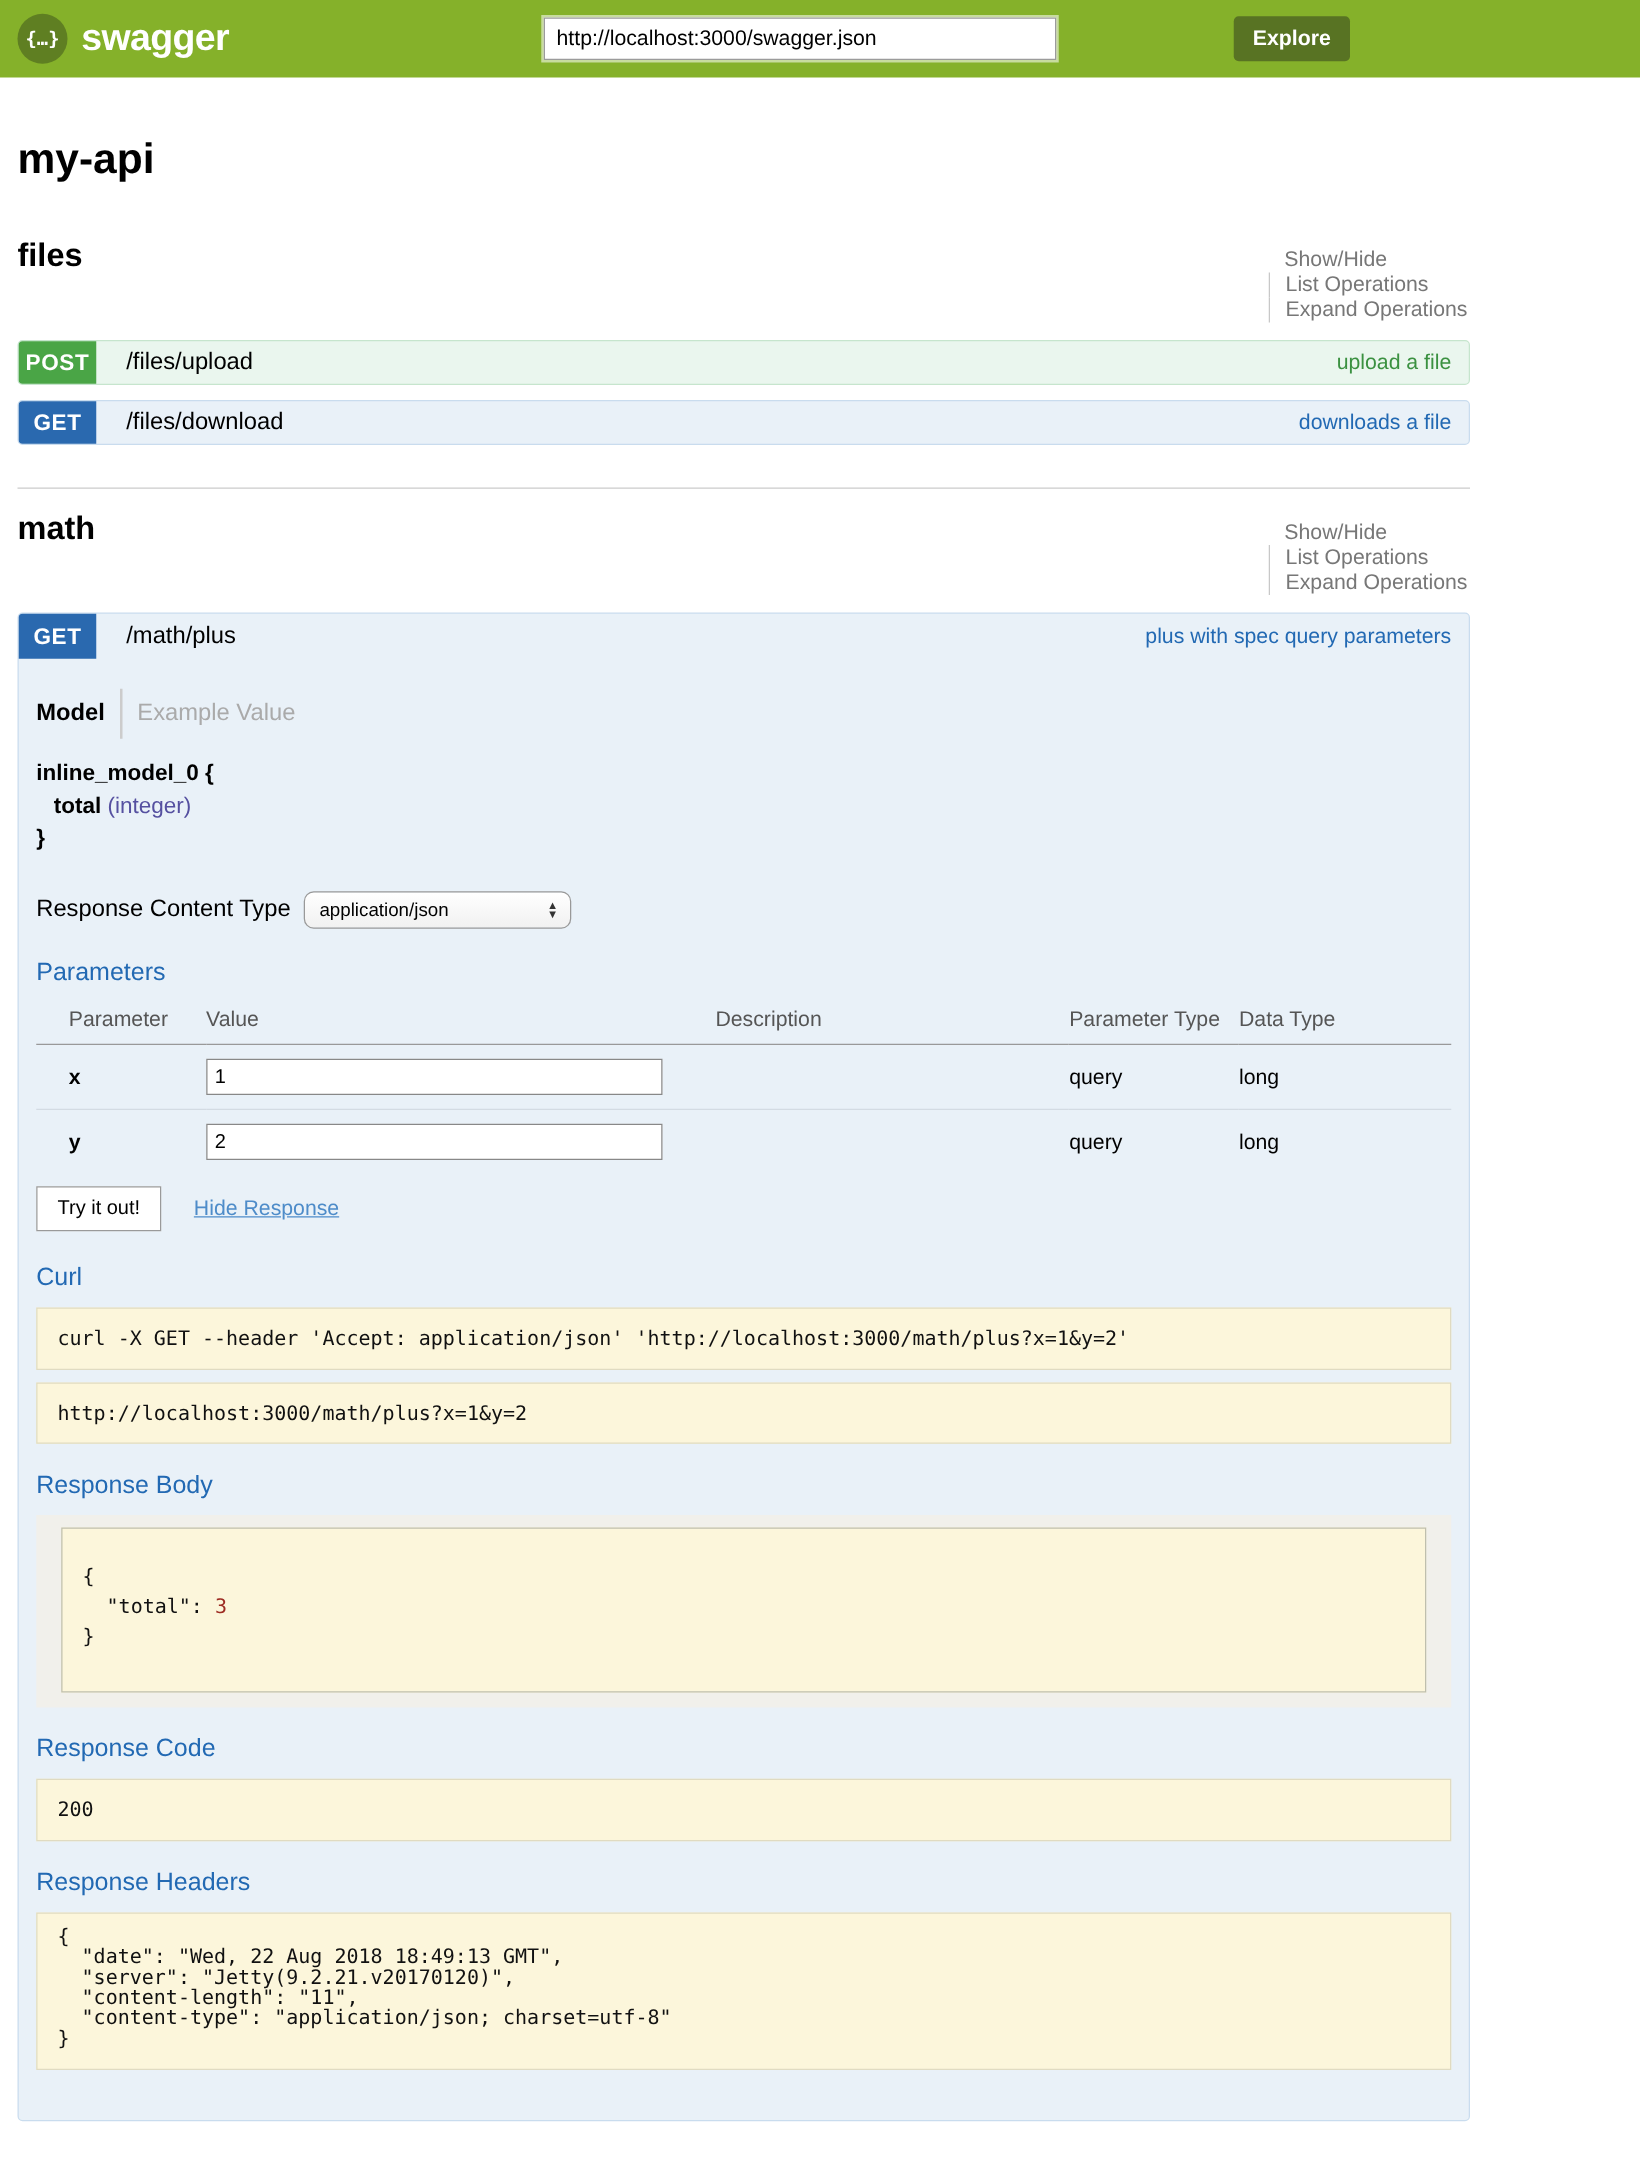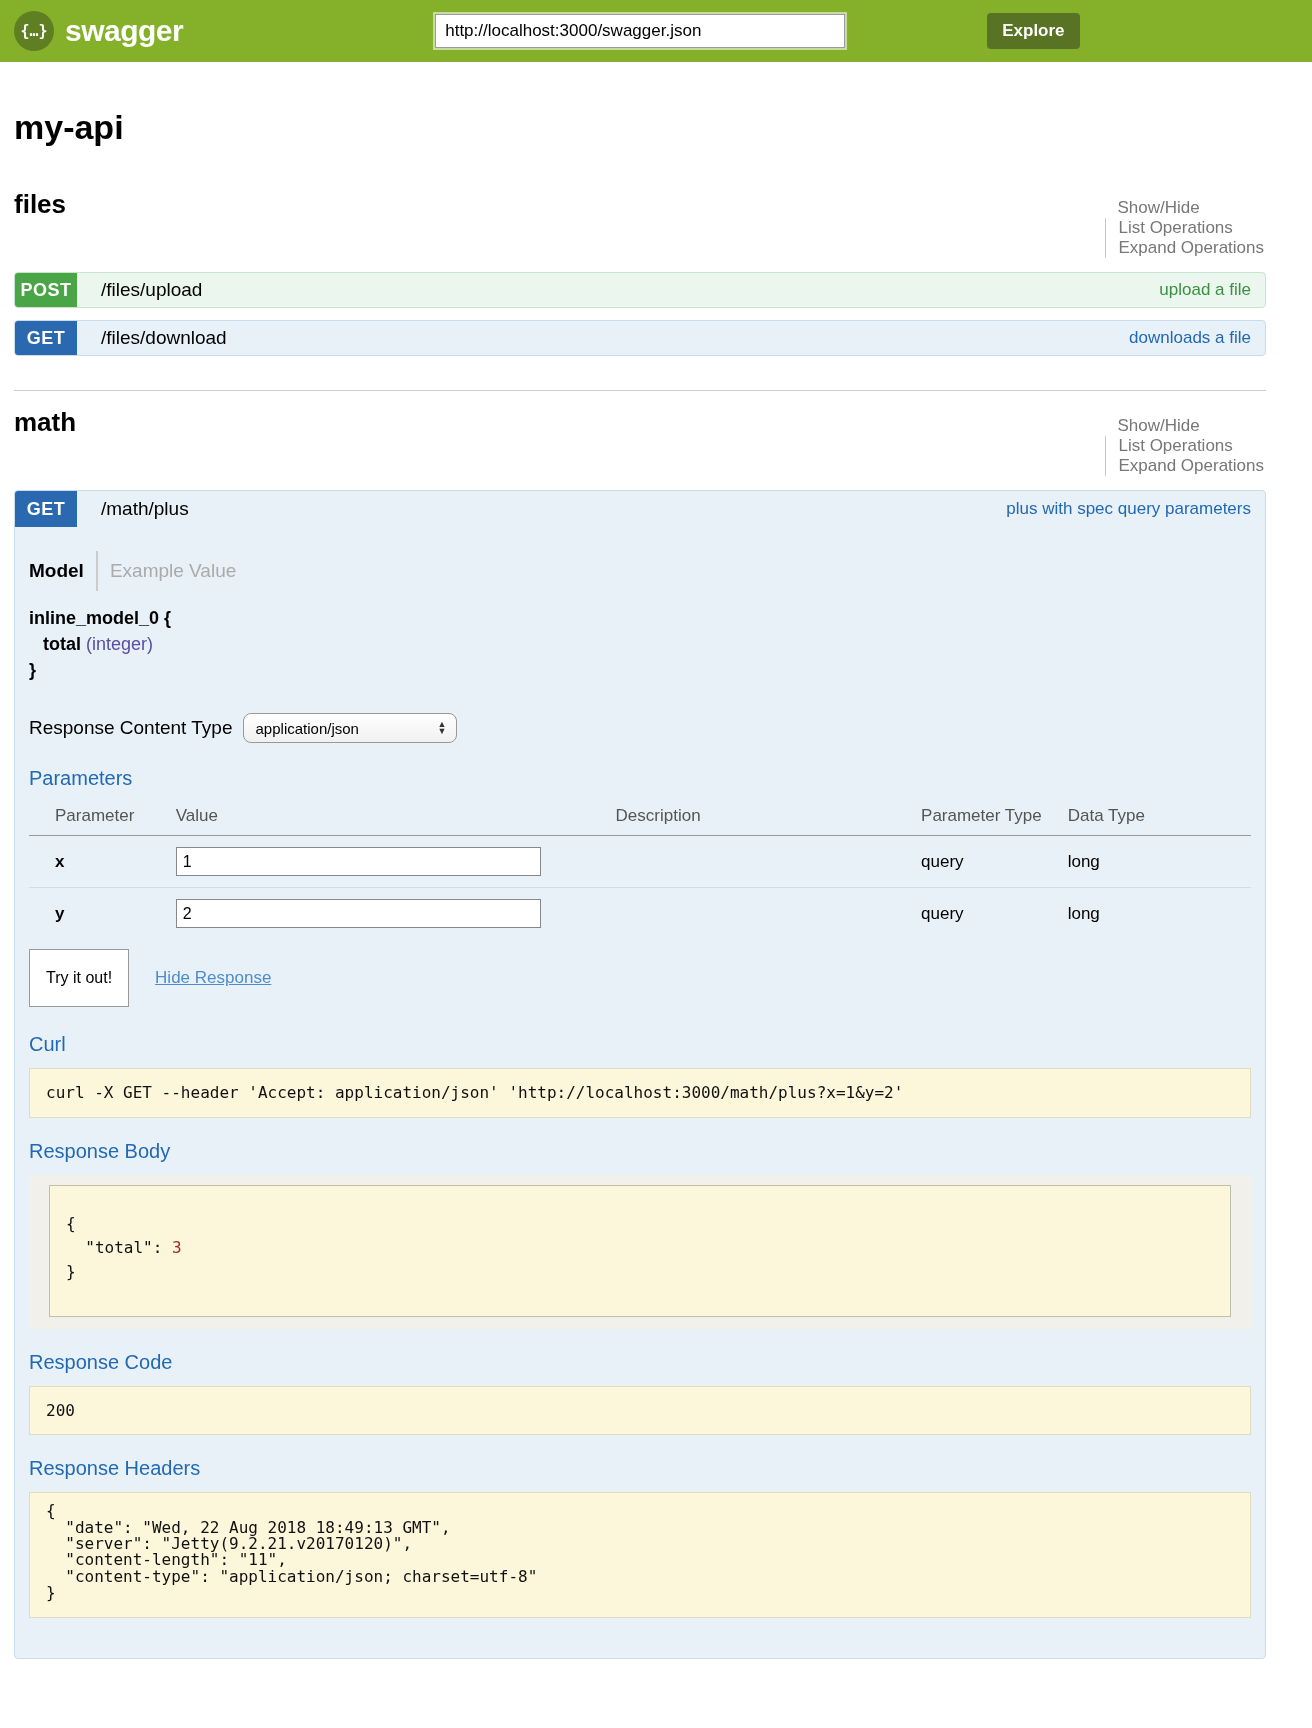--- a/index.html
+++ b/index.html
@@ -25,21 +25,21 @@
     box-shadow:0 0 0 2px rgba(255,255,255,0.55);
     font-size:17px; padding:4px 9px; font-family:"Liberation Sans", sans-serif; background:#fff;
   }
   .explore-btn {
     margin-left:142px; background:#587323; color:#fff; border:none; border-radius:4px;
     font-size:17px; font-weight:bold; padding:8px 15px; cursor:pointer;
     font-family:"Liberation Sans", sans-serif;
   }
 
   
-  .content { width:1252px; margin-left:14px; }
+  .content { width:1162px; margin-left:14px; }
   h1.api-title { font-size:34px; margin:46px 0 42px; font-weight:bold; }
 
   .section-header { display:flex; align-items:baseline; margin:0 0 14px; }
   .section-header h2 { font-size:26px; margin:0; font-weight:bold; color:#000; }
   .section-links { margin-left:auto; display:flex; align-items:baseline; font-size:17px;flex-direction:column; }
   .section-links a { color:#777; text-decoration:none; padding:0 12px; }
   .section-links a + a { border-left:1px solid #c8c8c8; }
   .section-links a:last-child { padding-right:2px; }
 
   .op-row { display:flex; align-items:center; height:36px; border-radius:4px; margin-bottom:12px; border:1px solid; }
@@ -100,21 +100,21 @@
   table.params td { padding:11px 0; vertical-align:middle; }
   table.params tr.r2 td { border-top:1px solid #d3dbe3; }
   td.pname { font-weight:bold; }
   .param-input {
     width:365px; height:29px; border:1px solid #888; font-size:16px; padding:2px 6px;
     font-family:"Liberation Sans", sans-serif; background:#fff;
   }
 
   .actions { display:flex; align-items:center; margin:10px 0 26px; }
   .try-btn {
-    background:#fff; border:1px solid #9a9a9a; padding:19px 16px; font-size:16px;
+    background:#fff; border:1px solid #9a9a9a; padding:8px 16px; font-size:16px;
     font-family:"Liberation Sans", sans-serif; cursor:pointer; color:#000;
   }
   .hide-response { color:#4e8cc9; text-decoration:underline; font-size:17px; margin-left:26px; }
 
   .codeblock {
     background:#fcf6db; border:1px solid #e0dbc1; padding:13px 16px; margin:0 0 10px;
     font-family:"DejaVu Sans Mono", monospace; font-size:16px; color:#111;
     white-space:pre-wrap; word-break:break-all; line-height:1.35;
   }
   .resp-headers { line-height:1.02; padding:10px 16px 16px; }
@@ -252,20 +252,21 @@
       </table>
 
       <div class="actions">
         <button class="try-btn">Try it out!</button>
         <a class="hide-response">Hide Response</a>
       </div>
 
       <div class="h-blue">Curl</div>
       <pre class="codeblock">curl -X GET --header 'Accept: application/json' 'http://localhost:3000/math/plus?x=1&amp;y=2'</pre>
 
+      <pre class="codeblock">http://localhost:3000/math/plus?x=1&amp;y=2</pre>
 
       <div class="h-blue">Response Body</div>
       <div class="resp-body-outer">
           <pre class="resp-body-inner"><span>{</span>
 <span>  "total": </span><span class="num">3</span>
 <span>}</span></pre>
         </div>
 
       <div class="h-blue">Response Code</div>
       <pre class="codeblock">200</pre>

